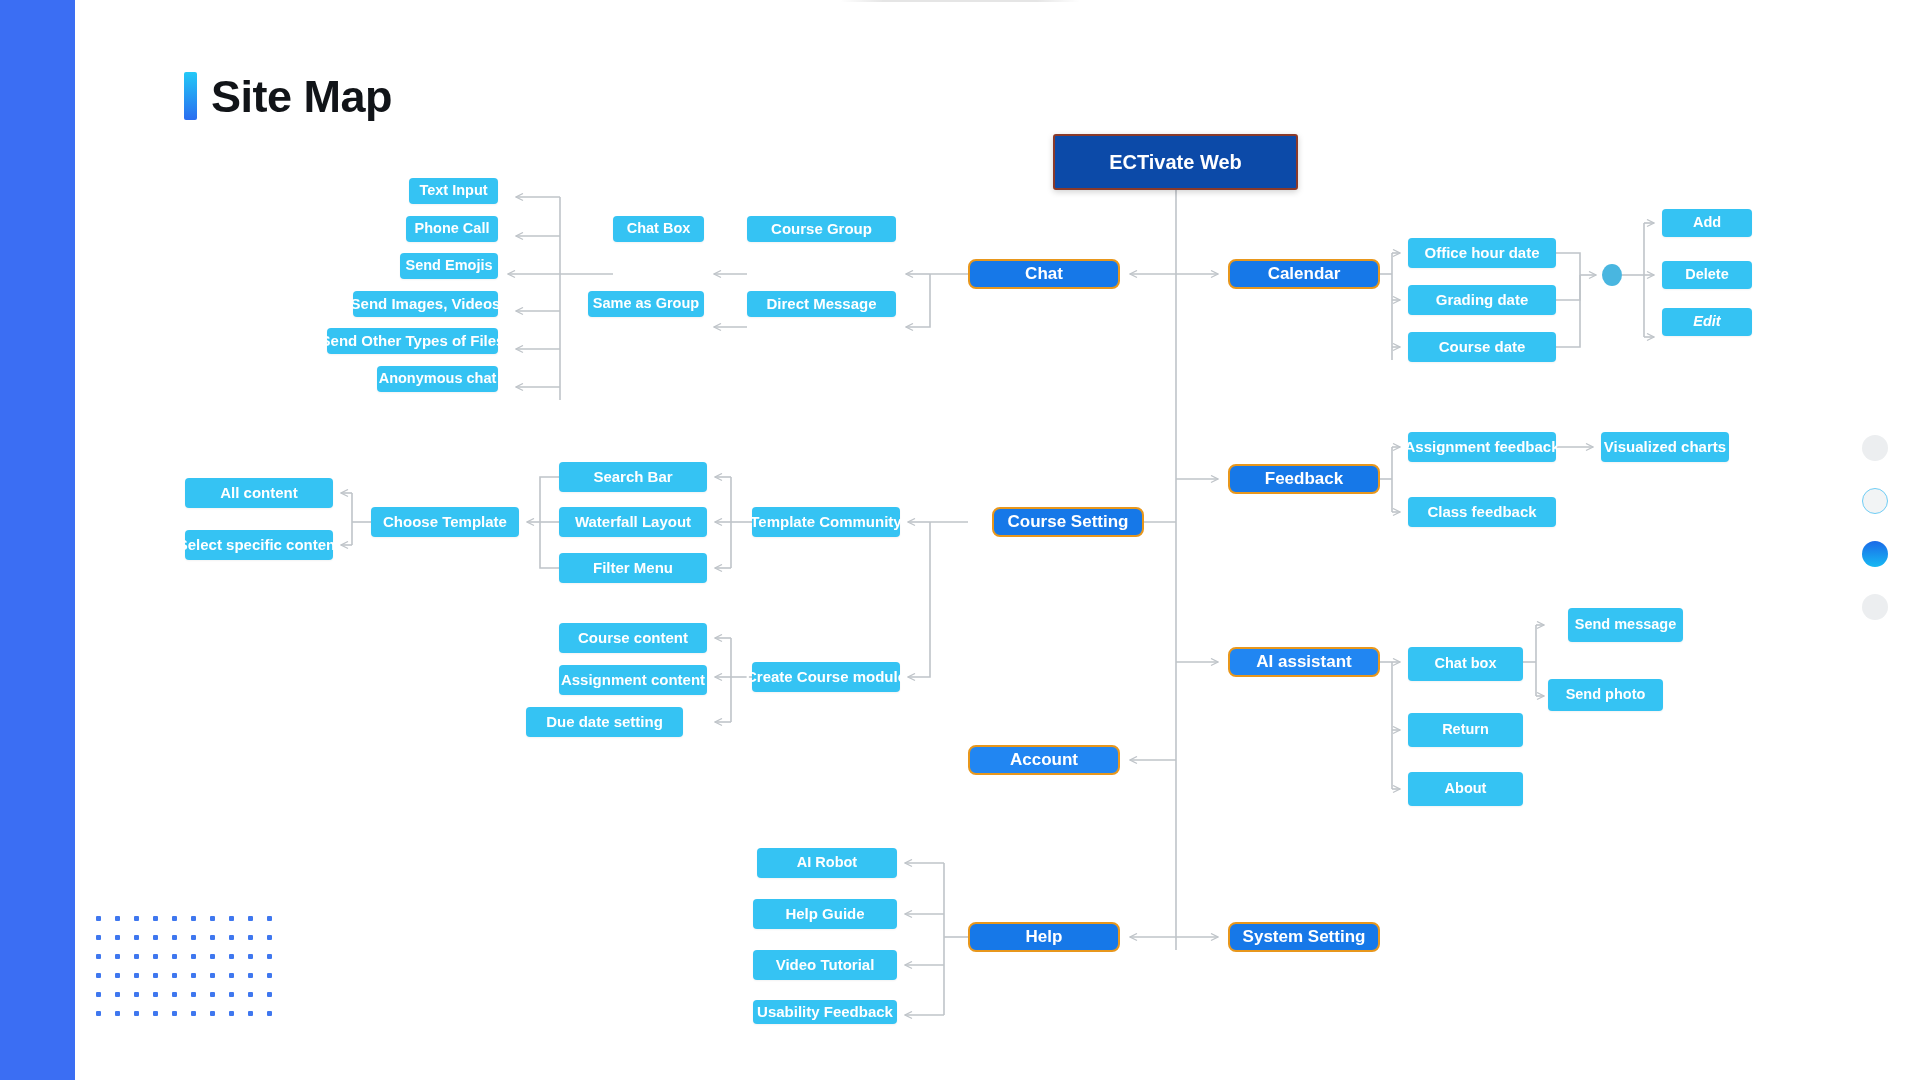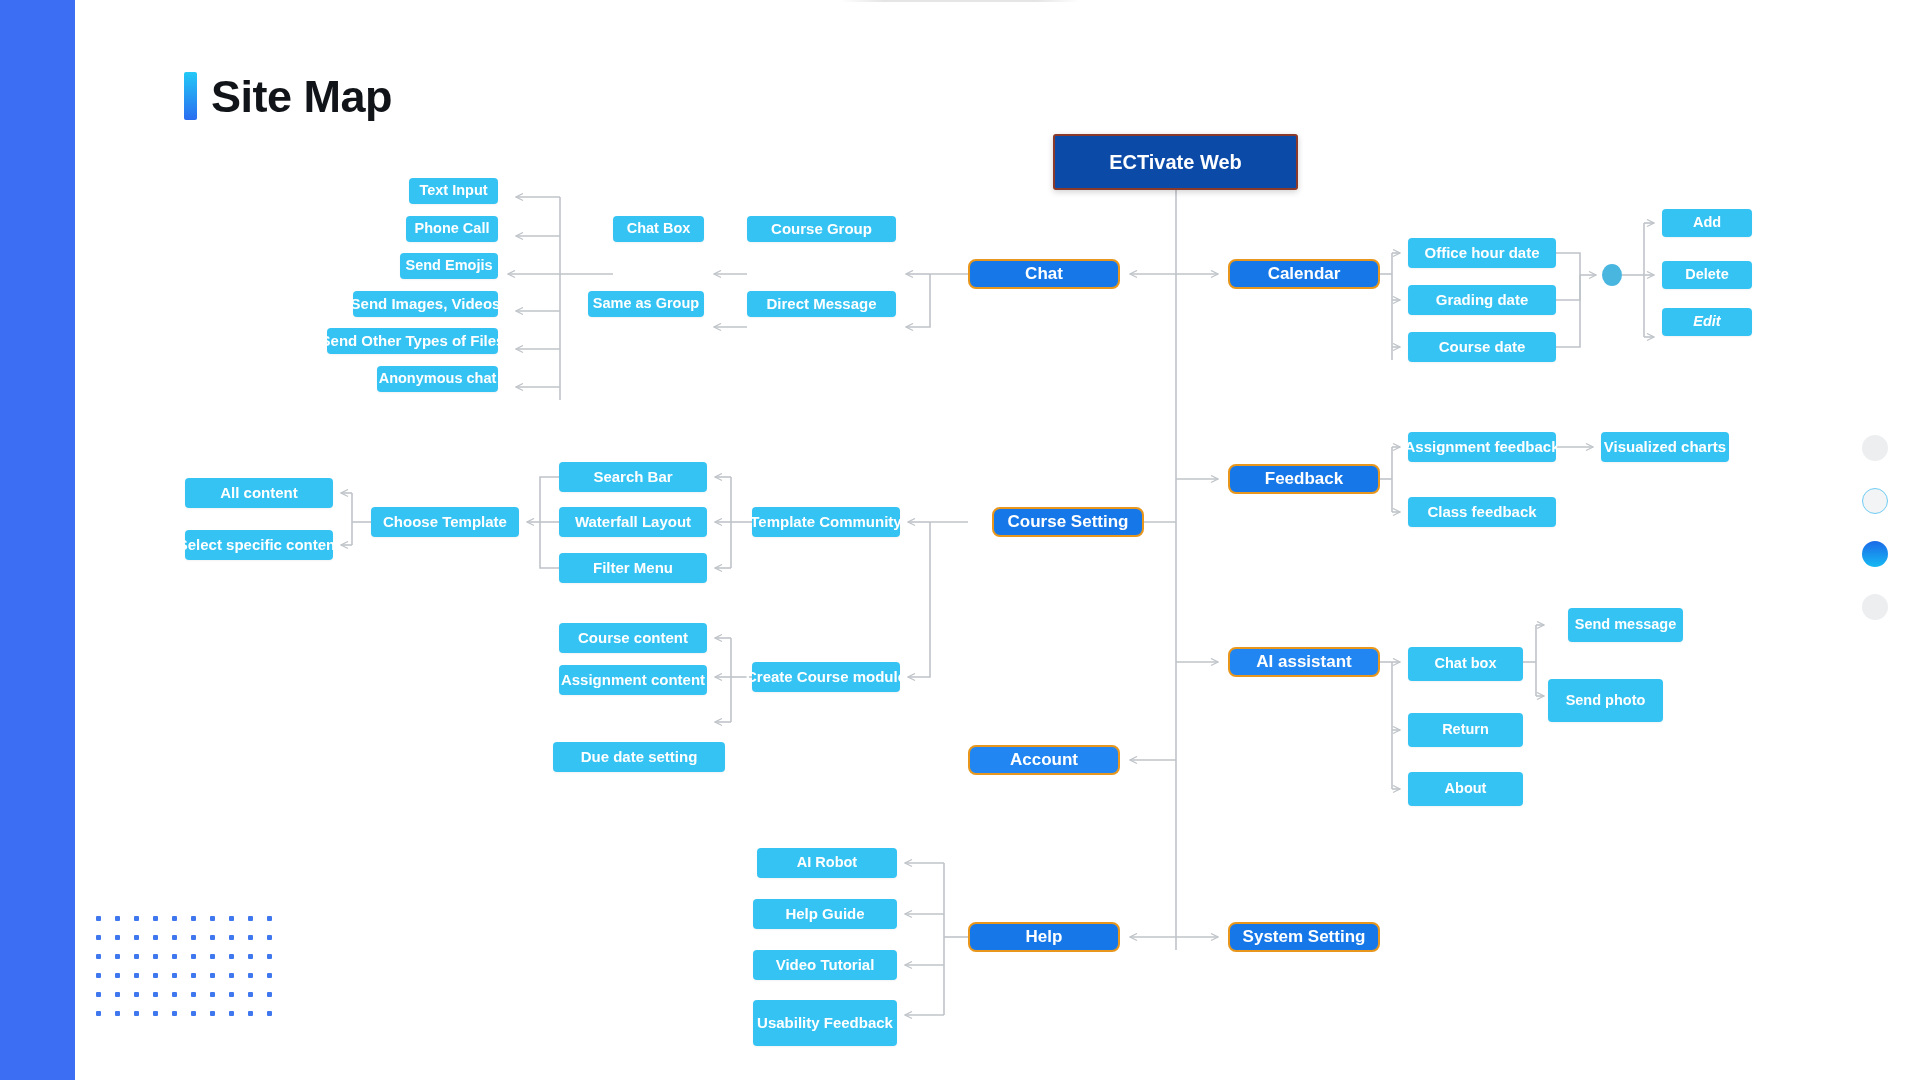--- a/index.html
+++ b/index.html
@@ -294,25 +294,25 @@
     <div class="node leaf big" style="left: 1601px; top: 432px; width: 128px; height: 30px;">Visualized charts</div>
     <div class="node leaf big" style="left: 185px; top: 478px; width: 148px; height: 30px;">All content</div>
     <div class="node leaf big" style="left: 185px; top: 530px; width: 148px; height: 30px;">Select specific content</div>
     <div class="node leaf big" style="left: 371px; top: 507px; width: 148px; height: 30px;">Choose Template</div>
     <div class="node leaf big" style="left: 559px; top: 462px; width: 148px; height: 30px;">Search Bar</div>
     <div class="node leaf big" style="left: 559px; top: 507px; width: 148px; height: 30px;">Waterfall Layout</div>
     <div class="node leaf big" style="left: 559px; top: 553px; width: 148px; height: 30px;">Filter Menu</div>
     <div class="node leaf big" style="left: 752px; top: 507px; width: 148px; height: 30px;">Template Community</div>
     <div class="node leaf big" style="left: 559px; top: 623px; width: 148px; height: 30px;">Course content</div>
     <div class="node leaf big" style="left: 559px; top: 665px; width: 148px; height: 30px;">Assignment content</div>
-    <div class="node leaf big" style="left: 553px; top: 707px; width: 172px; height: 30px; margin-top: 35px;">Due date setting</div>
+    <div class="node leaf big" style="left: 526px; top: 707px; width: 157px; height: 30px;">Due date setting</div>
     <div class="node leaf big" style="left: 752px; top: 662px; width: 148px; height: 30px;">Create Course module</div>
     <div class="node leaf" style="left: 1408px; top: 647px; width: 115px; height: 34px;">Chat box</div>
     <div class="node leaf" style="left: 1408px; top: 713px; width: 115px; height: 34px;">Return</div>
     <div class="node leaf" style="left: 1408px; top: 772px; width: 115px; height: 34px;">About</div>
     <div class="node leaf" style="left: 1548px; top: 608px; width: 115px; height: 34px; margin-left: 20px;">Send message</div>
-    <div class="node leaf" style="left: 1548px; top: 679px; width: 115px; height: 43px;">Send photo</div>
+    <div class="node leaf" style="left: 1548px; top: 679px; width: 115px; height: 32px;">Send photo</div>
     <div class="node leaf" style="left: 757px; top: 848px; width: 140px; height: 30px;">AI Robot</div>
     <div class="node leaf big" style="left: 753px; top: 899px; width: 144px; height: 30px;">Help Guide</div>
     <div class="node leaf big" style="left: 753px; top: 950px; width: 144px; height: 30px;">Video Tutorial</div>
-    <div class="node leaf big" style="left: 753px; top: 1000px; width: 144px; height: 46px;">Usability Feedback</div>
+    <div class="node leaf big" style="left: 753px; top: 1000px; width: 144px; height: 24px;">Usability Feedback</div>
     <div class="junction-dot" style="left: 1602px; top: 264px; width: 20px; height: 22px; background: rgb(73, 182, 224);"></div>
   </div>
 
 </body></html>

